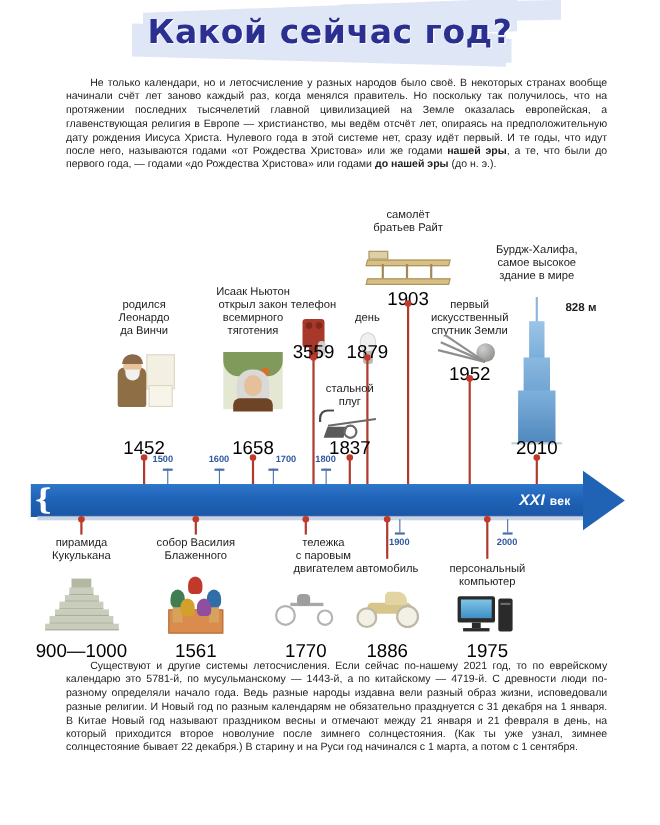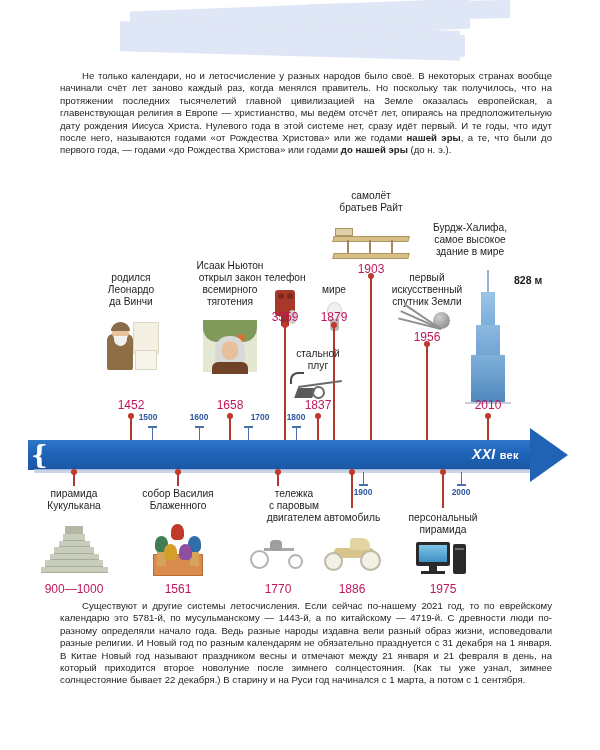--- a/index.html
+++ b/index.html
@@ -88,21 +88,21 @@
   }
 
   
   .stem { position:absolute; width:1.6px; background:#b0392e; }
   .dot {
     position:absolute; width:6px; height:6px; border-radius:50%;
     background:#c0392b; transform:translateX(-50%);
   }
 
   .ev-year {
-    position:absolute; font-size:12px; color:#be185d;
+    position:absolute; font-size:17px; color:#000000;
     transform:translateX(-50%); white-space:nowrap;
   }
   .ev-label {
     position:absolute; font-size:10.2px; line-height:12px;
     color:#1d1d1d; text-align:center;
     transform:translateX(-50%); white-space:pre-line;
   }
   .ev-note {
     position:absolute; font-size:10.5px; font-weight:bold; color:#1d1d1d;
     white-space:nowrap;
@@ -243,20 +243,21 @@
   .pc .bay { position:absolute; left:39px; top:6px; width:9px; height:2px; background:#6a6a6a; }
 </style>
 </head>
 <body>
 
 <div class="banner-wrap">
   <div class="banner-shape b1"></div>
   <div class="banner-shape b2"></div>
   <div class="banner-shape b3"></div>
   <div class="banner-shape b4"></div>
+  <div class="banner-title">Какой сейчас год?</div>
 </div>
 
 <div class="para" id="para-top">Не только календари, но и летосчисление у разных народов было своё. В некоторых странах вообще начинали счёт лет заново каждый раз, когда менялся правитель. Но поскольку так получилось, что на протяжении последних тысячелетий главной цивилизацией на Земле оказалась европейская, а главенствующая религия в Европе — христианство, мы ведём отсчёт лет, опираясь на предположительную дату рождения Иисуса Христа. Нулевого года в этой системе нет, сразу идёт первый. И те годы, что идут после него, называются годами «от Рождества Христова» или же годами <b>нашей эры</b>, а те, что были до первого года, — годами «до Рождества Христова» или годами <b>до нашей эры</b> (до н. э.).</div>
 
 <div class="timeline">
 
   <div class="bar"></div>
   <div class="bar-shadow"></div>
   <div class="bar-arrow"></div>
   <div class="bar-squiggle">{</div>
@@ -324,21 +325,21 @@
           <div class="box"></div>
           <div class="bell"></div>
           <div class="bell2"></div>
           <div class="stand"></div>
           <div class="horn"></div>
         </div>
       </div>
       <div class="ev-year" style="left: 285px; top: 120px;">3559</div>
       <div class="stem" style="left: 284.2px; top: 135px; height: 115px;"></div>
       <div class="dot" style="left: 285px; top: 132px;"></div>
-      <div class="ev-label" style="left: 334px; top: 94px;">мире</div>
+      <div class="ev-label" style="left: 334px; top: 94px;">день</div>
       <div class="art" style="left: 334px; top: 110px;">
         <div class="lamp">
           <div class="bulb"></div>
           <div class="base"></div>
         </div>
       </div>
       <div class="ev-year" style="left: 334px; top: 120px;">1879</div>
       <div class="stem" style="left: 333.2px; top: 135px; height: 115px;"></div>
       <div class="dot" style="left: 334px; top: 132px;"></div>
       <div class="ev-label" style="left: 318px; top: 158px;">стальной
@@ -373,24 +374,24 @@
 искусственный
 спутник Земли</div>
       <div class="art" style="left: 427px; top: 120px;">
         <div class="sputnik">
           <div class="ball"></div>
           <div class="ant a1"></div>
           <div class="ant a2"></div>
           <div class="ant a3"></div>
         </div>
       </div>
-      <div class="ev-year" style="left: 427px; top: 140px;">1956</div>
+      <div class="ev-year" style="left: 427px; top: 140px;">1952</div>
       <div class="stem" style="left: 426.2px; top: 154px; height: 96px;"></div>
       <div class="dot" style="left: 427px; top: 151px;"></div>
-      <div class="ev-label" style="left: 470px; top: 32px; text-align: center;">Бурдж-Халифа,
+      <div class="ev-label" style="left: 488px; top: 32px; text-align: center;">Бурдж-Халифа,
 самое высокое
 здание в мире</div>
       <div class="art" style="left: 488px; top: 80px;">
         <div class="burj">
           <div class="sp"></div>
           <div class="t1"></div>
           <div class="t2"></div>
           <div class="t3"></div>
           <div class="grd"></div>
         </div>
@@ -454,21 +455,21 @@
           <div class="body"></div>
           <div class="seat"></div>
           <div class="w w1"></div>
           <div class="w w2"></div>
         </div>
       </div>
       <div class="ev-year" style="left: 352px; top: 392px;">1886</div>
       <div class="stem" style="left: 442.2px; top: 282px; height: 36px;"></div>
       <div class="dot" style="left: 443px; top: 279px;"></div>
       <div class="ev-label" style="left: 443px; top: 322px;">персональный
-пирамида</div>
+компьютер</div>
       <div class="art" style="left: 443px; top: 352px;">
         <div class="pc">
           <div class="mon"></div>
           <div class="scr"></div>
           <div class="stand"></div>
           <div class="foot"></div>
           <div class="tower"></div>
           <div class="bay"></div>
         </div>
       </div>

